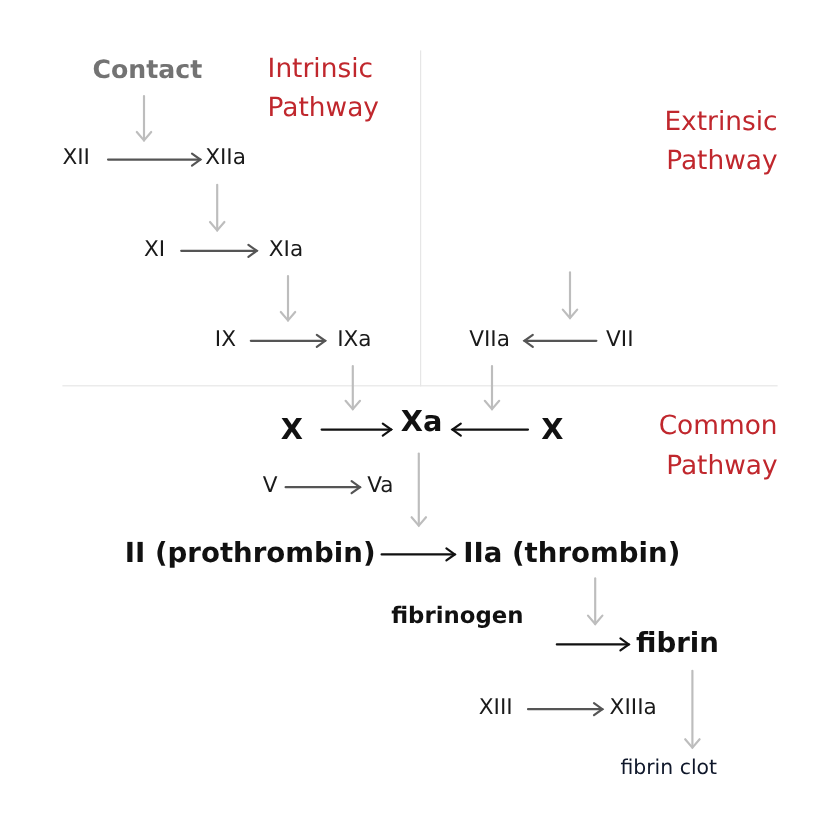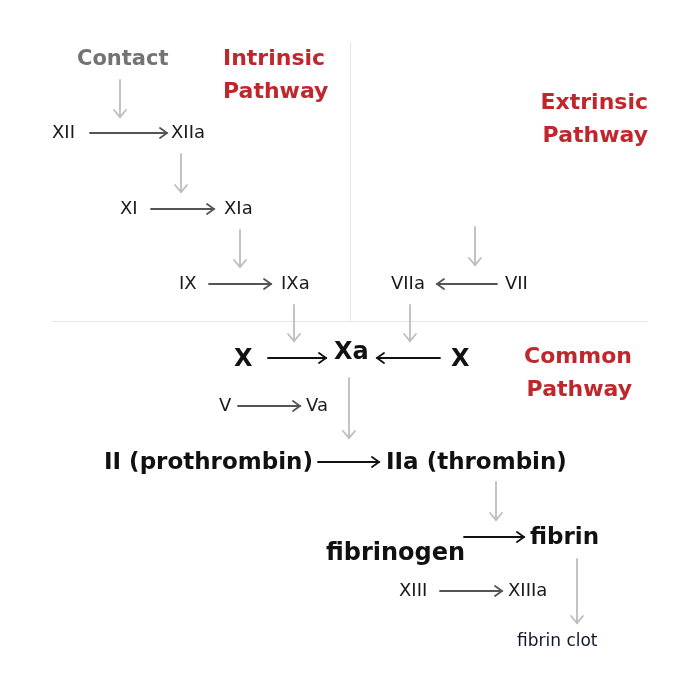--- a/index.html
+++ b/index.html
@@ -1,19 +1,19 @@
 <!DOCTYPE html>
 <html><head>
 <meta charset="utf-8">
 <style>
   html, body { margin:0; padding:0; background:#ffffff; }
   body { width:700px; height:700px; position:relative; overflow:hidden;
          font-family:"DejaVu Sans", "Liberation Sans", sans-serif; color:#111; }
   .abs { position:absolute; white-space:nowrap; line-height:1; }
-  .title { color:#c0272d; font-weight:bold; font-size:22px; line-height:33px; }
+  .title { color:#c0272d; font-weight:normal; font-size:22px; line-height:33px; }
   .title.right { text-align:right; }
   .lbl-sm { font-size:18px; color:#1a1a1a; }
   .lbl-md { font-size:21px; font-weight:bold; color:#737373; }
   .lbl-lg { font-size:24px; font-weight:bold; color:#111; }
   .divider-v { position:absolute; left:350px; top:42px; width:1px; height:280px; background:#e6e6e6; }
   .divider-h { position:absolute; left:52px; top:321px; width:596px; height:1px; background:#e6e6e6; }
   svg.arrows { position:absolute; left:0; top:0; width:700px; height:700px; pointer-events:none; }
 </style>
 </head>
 <body>
@@ -22,21 +22,21 @@
 <div class="divider-h"></div>
 
 <div class="abs title" style="left:223px; top:41px;">
   <div>Intrinsic</div>
   <div>Pathway</div>
 </div>
 <div class="abs title right" style="right:52px; top:41px;margin-top:44px;">
   <div>Extrinsic</div>
   <div>Pathway</div>
 </div>
-<div class="abs title right" style="right:68px; top:339px;text-align:right;">
+<div class="abs title right" style="right:52px; top:339px;text-align:right;">
   <div>Common</div>
   <div>Pathway</div>
 </div>
 
 <div class="abs lbl-md" style="left:77px; top:48px;">Contact</div>
 <div class="abs lbl-sm" style="left:52px; top:123px;">XII</div>
 <div class="abs lbl-sm" style="left:171px; top:123px;">XIIa</div>
 <div class="abs lbl-sm" style="left:120px; top:199px;">XI</div>
 <div class="abs lbl-sm" style="left:224px; top:199px;">XIa</div>
 <div class="abs lbl-sm" style="left:179px; top:274px;">IX</div>
@@ -47,21 +47,21 @@
 <div class="abs lbl-sm" style="left:391px; top:274px;">VIIa</div>
 <div class="abs lbl-sm" style="left:505px; top:274px;">VII</div>
 
 <div class="abs lbl-lg" style="left:234px; top:346px;">X</div>
 <div class="abs lbl-lg" style="left:334px; top:339px;">Xa</div>
 <div class="abs lbl-lg" style="left:451px; top:346px;">X</div>
 <div class="abs lbl-sm" style="left:219px; top:396px;">V</div>
 <div class="abs lbl-sm" style="left:306px; top:396px;">Va</div>
 <div class="abs lbl-lg" style="left:104px; top:450px; font-size:23px;">II (prothrombin)</div>
 <div class="abs lbl-lg" style="left:386px; top:450px; font-size:23px;">IIa (thrombin)</div>
-<div class="abs lbl-lg" style="left:326px; top:540px; font-size:24px;">fibrinogen</div>
+<div class="abs lbl-lg" style="left:326px; top:504px; font-size:19px;">fibrinogen</div>
 <div class="abs lbl-lg" style="left:530px; top:525px; font-size:23px;">fibrin</div>
 <div class="abs lbl-sm" style="left:399px; top:581px;">XIII</div>
 <div class="abs lbl-sm" style="left:508px; top:581px;">XIIIa</div>
 <div class="abs" style="left:517px; top:632px; font-size:17px; color:#0f172a;">fibrin clot</div>
 
 <svg class="arrows" viewBox="0 0 700 700">
   <defs></defs>
 
   <g stroke="#bdbdbd" stroke-width="1.8" fill="none" stroke-linecap="round">
     <g>

